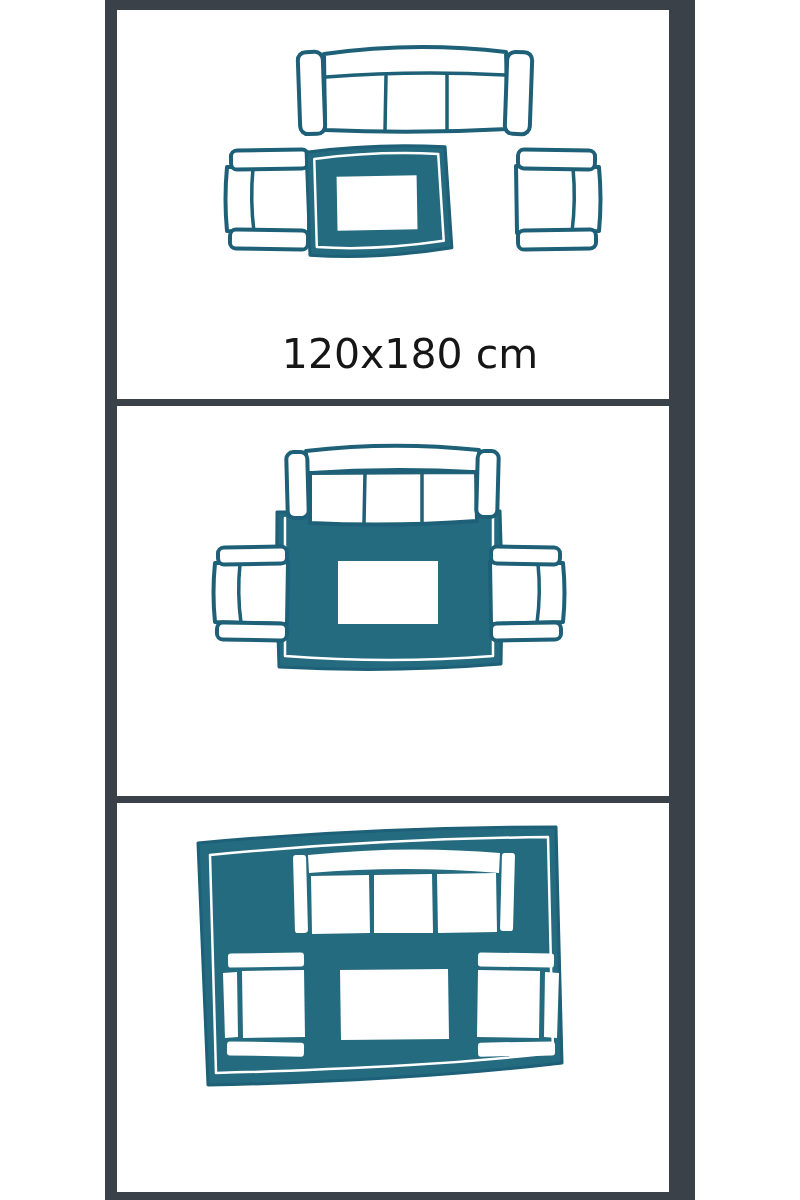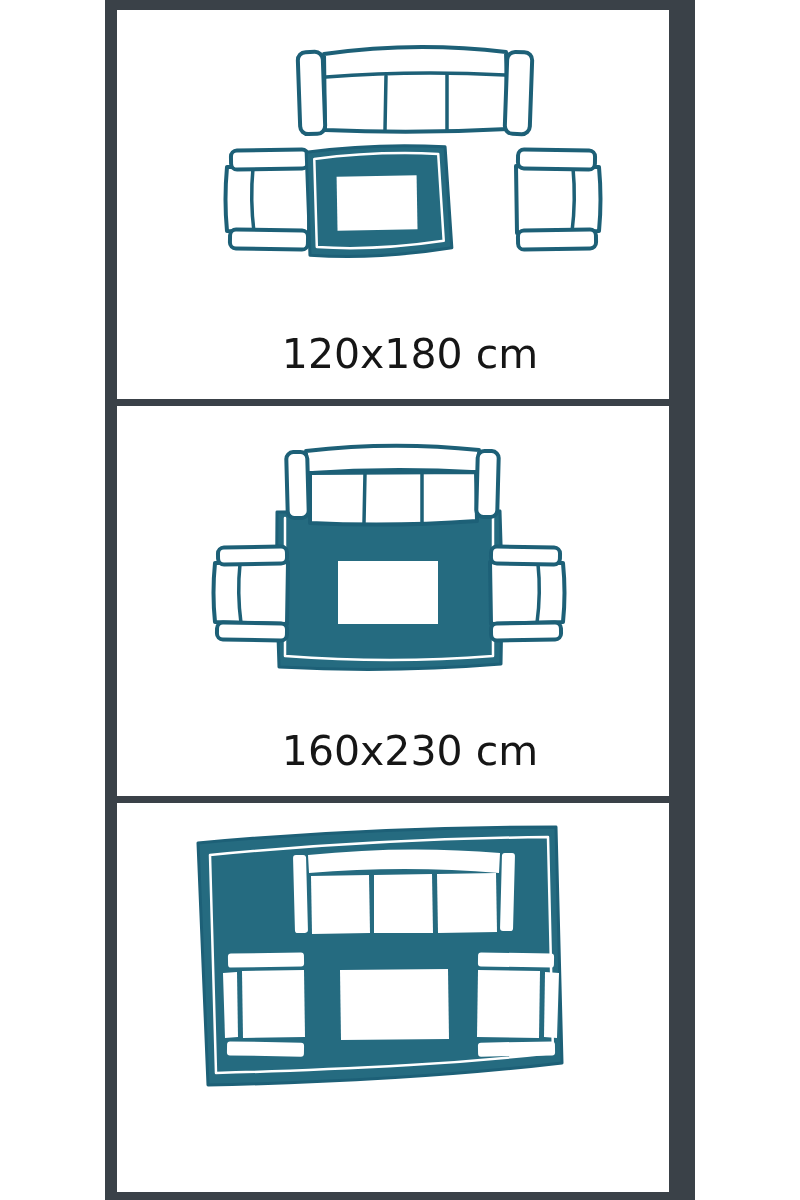--- a/index.html
+++ b/index.html
@@ -102,21 +102,20 @@
           <rect class="outline" x="108" y="141" width="69" height="17" rx="6" transform="rotate(-1 142 149)"></rect>
           <rect class="outline" x="107" y="217" width="70" height="17" rx="6" transform="rotate(1 142 225)"></rect>
         </g>
         <g transform="translate(558 0) scale(-1 1)">
           <path class="outline" d="M105 157 Q 102 187 105 216 L 177 218 L 178 156 Z"></path>
           <path class="line" d="M130 158 Q 127 187 131 217"></path>
           <rect class="outline" x="108" y="141" width="69" height="17" rx="6" transform="rotate(-1 142 149)"></rect>
           <rect class="outline" x="107" y="217" width="70" height="17" rx="6" transform="rotate(1 142 225)"></rect>
         </g>
       </svg>
-      <div class="size-label">160x230 cm</div>
     </section>
 
     <section class="panel">
       <svg viewBox="0 0 566 302" aria-hidden="true">
         <g>
           <path class="rug-fill" d="M88 40 Q 260 24 446 24 L 452 260 Q 300 278 98 282 Z"></path>
           <path class="white-line" d="M100 52 Q 265 36 438 34 L 443 250 Q 370 258 300 262 Q 190 268 106 270 Z"></path>
         </g>
         <g>
           <path class="white-fill" d="M198 52 Q 295 42 390 50 L 389 70 Q 295 62 199 70 Z"></path>

